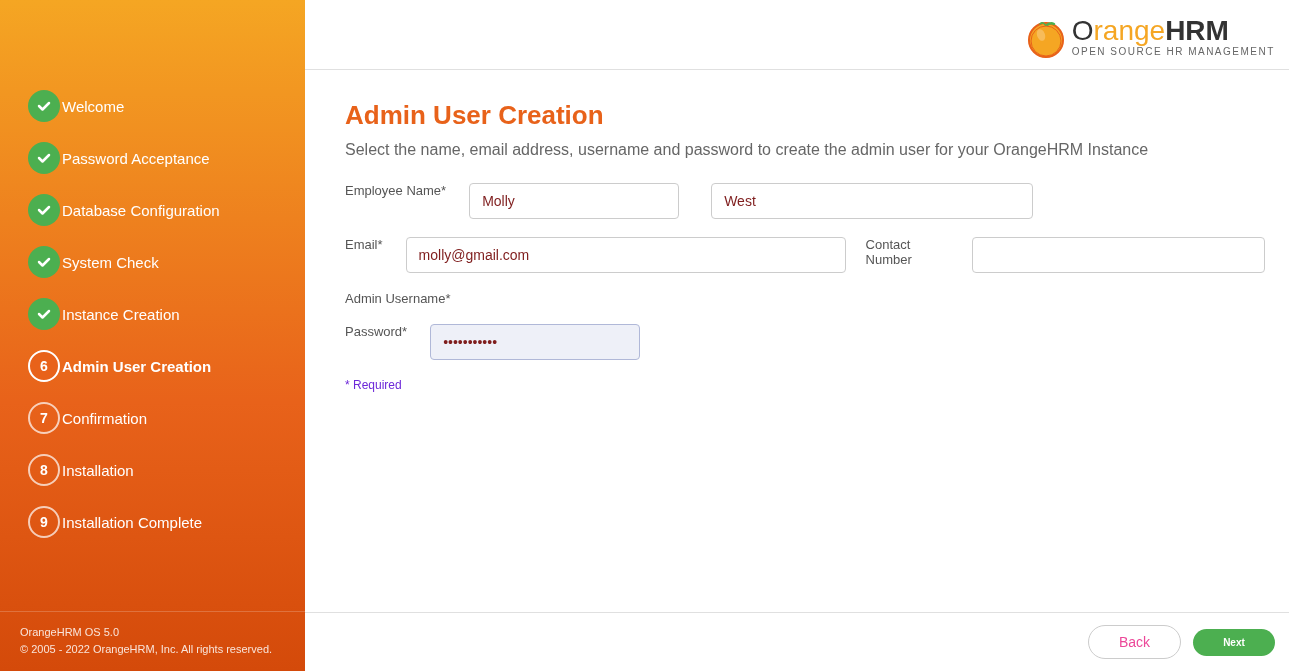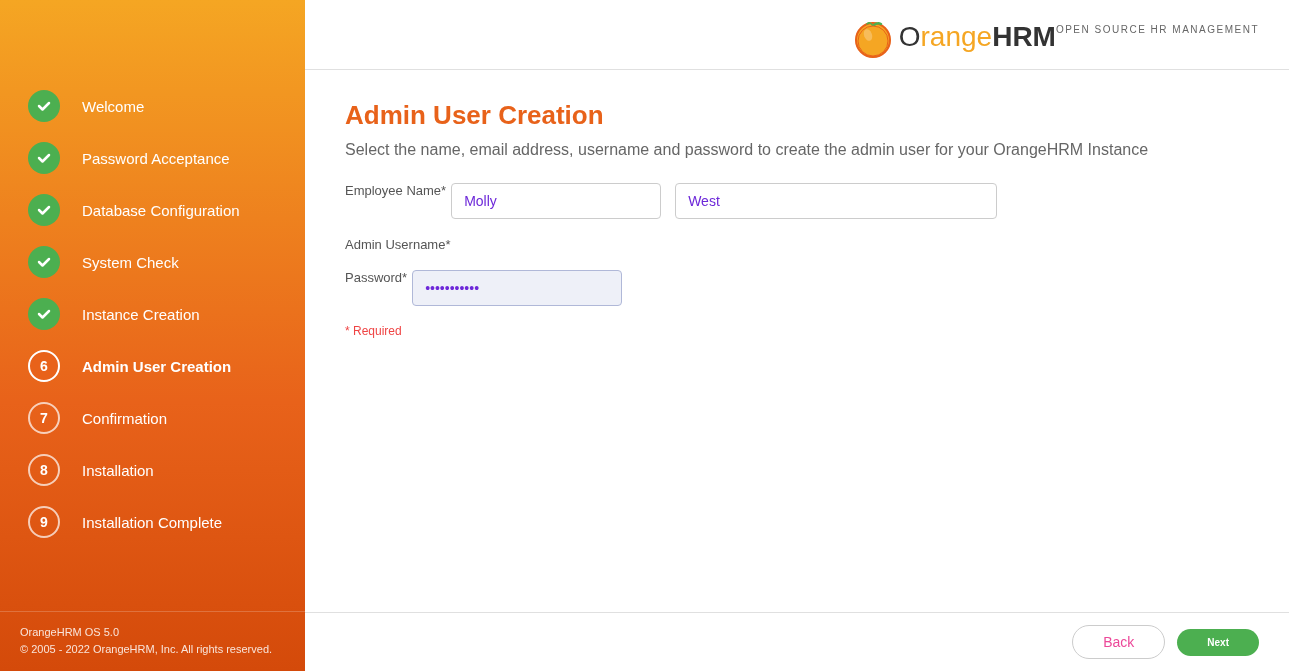--- a/index.html
+++ b/index.html
@@ -15,21 +15,21 @@
       padding: 0;
       position: relative;
     }
     .sidebar-items {
       padding: 80px 20px 20px 20px;
       flex: 1;
     }
     .sidebar-item {
       display: flex;
       align-items: center;
-      gap: 22px;
+      gap: 2px;
       padding: 10px 8px;
       cursor: pointer;
     }
     .sidebar-item .step-icon {
       width: 32px;
       height: 32px;
       border-radius: 50%;
       display: flex;
       align-items: center;
       justify-content: center;
@@ -84,21 +84,21 @@
       display: flex;
       align-items: center;
       gap: 4px;
     }
     .logo-orange-icon {
       width: 44px;
       height: 44px;
     }
     .logo-text-container {
       display: flex;
-      flex-direction: row;
+      flex-direction: column;
       line-height: 1;
     }
     .logo-hrm-text {
       font-size: 28px;
       font-weight: 300;
       color: #333;
     }
     .logo-hrm-text span {
       font-weight: 700;
       color: #333;
@@ -140,40 +140,41 @@
     .form-group label {
       font-size: 13px;
       color: #555;
       font-weight: 500;
     }
     .form-group input {
       border: 1px solid #ccc;
       border-radius: 4px;
       padding: 9px 12px;
       font-size: 14px;
-      color: #6d28d9;
+      color: #7f1d1d;
       outline: none;
       background: #fff;
+      margin-left: 18px;
     }
     .form-group input.filled-blue {
       background: #eef0f8;
       border-color: #b0b8d8;
     }
     .form-group input.active-field {
       background: #eef0f8;
       border-color: #7986c9;
       border-width: 2px;
     }
     .input-wide { width: 440px; }
     .input-half { width: 210px; }
     .input-contact { width: 330px; }
 
     .required-note {
       font-size: 12px;
-      color: #ef4444;
+      color: #6d28d9;
       margin-top: 10px;
     }
 
     .main-footer {
       display: flex;
       justify-content: flex-end;
       align-items: center;
       padding: 12px 30px;
       border-top: 1px solid #e0e0e0;
       gap: 12px;
@@ -298,20 +299,30 @@
     <div class="form-row">
       <div class="form-group">
         <label>Employee Name*</label>
         <div style="display:flex; gap:14px;">
           <input type="text" class="input-half" value="Molly" placeholder="Molly" style="width: 210px;">
           <input type="text" class="input-half" value="West" placeholder="West" style="width: 322px;">
         </div>
       </div>
     </div>
 
+    <div class="form-row">
+      <div class="form-group">
+        <label>Email*</label>
+        <input type="email" class="input-wide" value="molly@gmail.com" style="width: 440px;">
+      </div>
+      <div class="form-group">
+        <label>Contact Number</label>
+        <input type="text" class="input-contact" value="" style="width: 330px;">
+      </div>
+    </div>
 
     <div class="form-row">
       <div class="form-group">
         <label>Admin Username*</label>
       </div>
     </div>
 
     <div class="form-row">
       <div class="form-group">
         <label>Password*</label>

